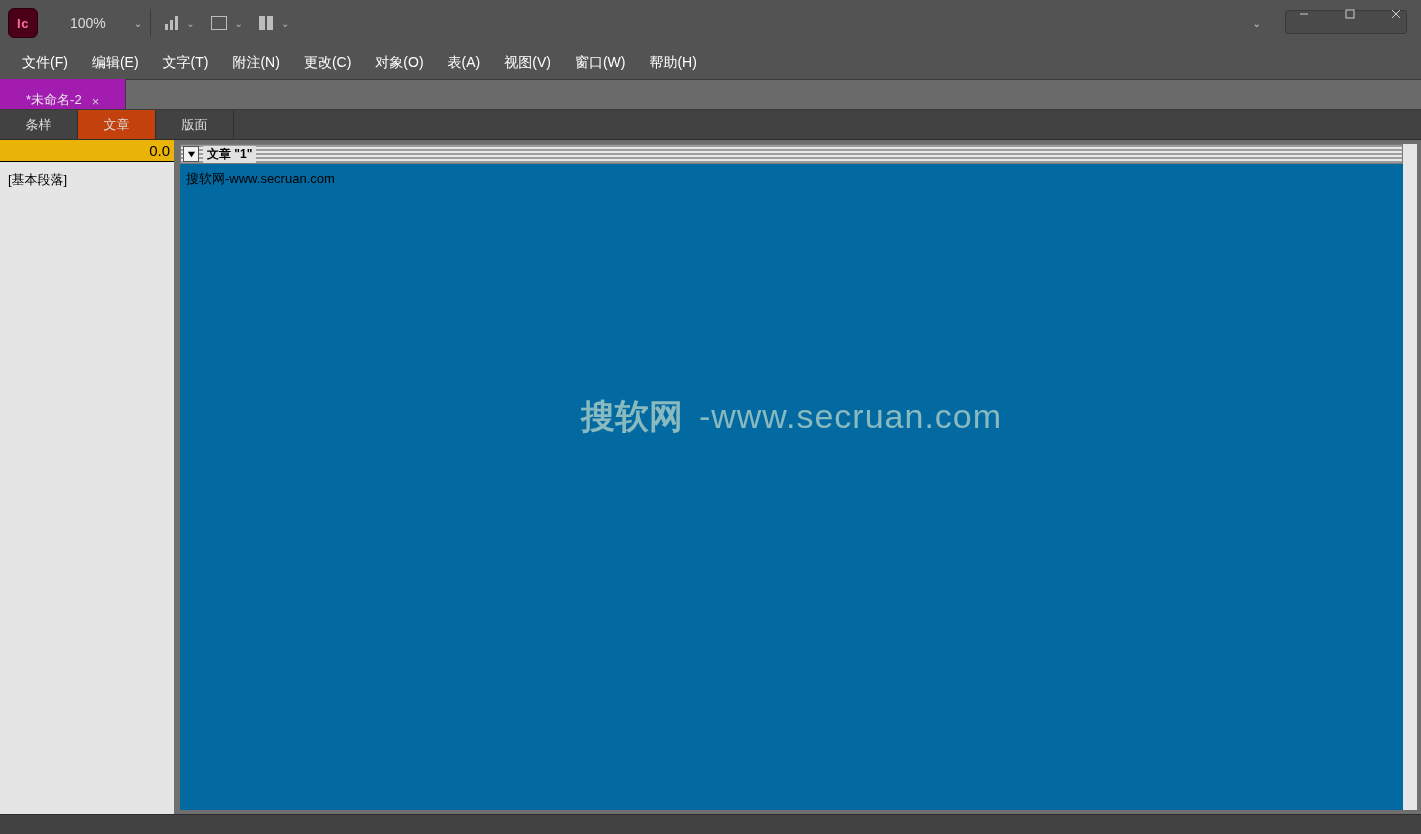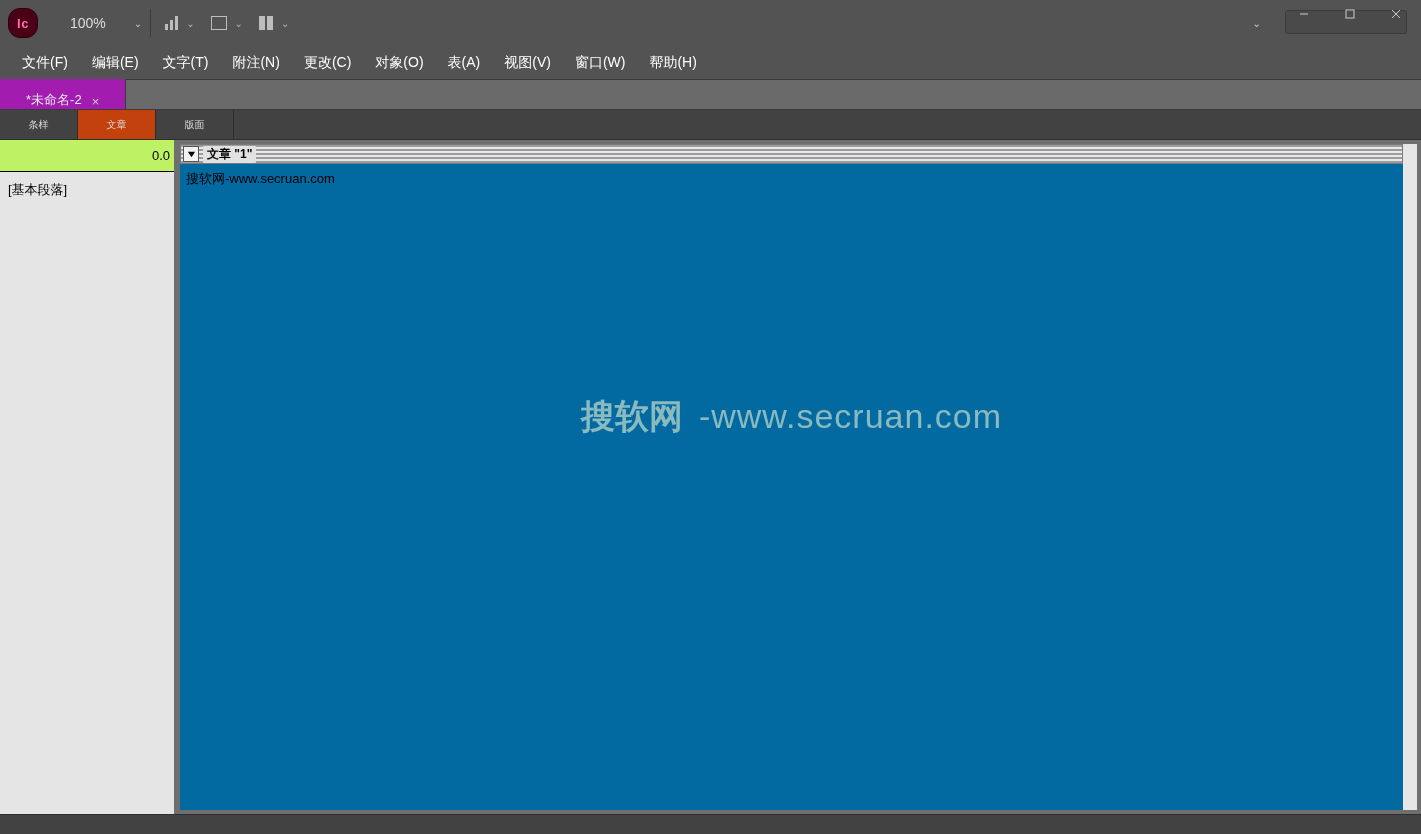--- a/index.html
+++ b/index.html
@@ -1,20 +1,20 @@
 <!DOCTYPE html>
 <html><head>
 <meta charset="utf-8">
 <style>
   html,body{margin:0;padding:0;width:1421px;height:834px;background:#595959;font-family:"Microsoft YaHei","PingFang SC",Arial,sans-serif;font-size:13px;color:#e8e8e8;overflow:hidden;user-select:none}
   *{box-sizing:border-box}
 
   
   .toolbar{height:46px;background:#535353;display:flex;align-items:center;padding-left:8px;position:relative}
-  .logo{width:30px;height:30px;border-radius:12px;background:#4b0017;display:flex;align-items:center;justify-content:center;margin-right:32px;border:1px solid #2a0010}
+  .logo{width:30px;height:30px;border-radius:6px;background:#4b0017;display:flex;align-items:center;justify-content:center;margin-right:32px;border:1px solid #2a0010}
   .logo span{font-weight:bold;color:#ff6fa7;font-size:13px;letter-spacing:.5px}
   .zoom{display:flex;align-items:center;color:#ddd;font-size:14px;}
   .chev{margin-left:28px;opacity:.8;font-size:10px}
   .sep{width:1px;height:28px;background:#3c3c3c;margin:0 8px}
   .tbtn{display:flex;align-items:center;height:28px;padding:0 6px;color:#ccc;margin-right:4px}
   .tbtn .chev{margin-left:8px}
   .ic-bars{display:inline-flex;gap:2px}
   .ic-bars i{display:block;width:3px;background:#bdbdbd}
   .ic-bars i:nth-child(1){height:6px;margin-top:8px}
   .ic-bars i:nth-child(2){height:10px;margin-top:4px}
@@ -35,27 +35,27 @@
   .menubar{height:34px;background:#535353;display:flex;align-items:center;padding-left:10px;border-bottom:1px solid #3a3a3a}
   .menu-item{padding:0 12px;height:100%;display:flex;align-items:center;color:#ffffff;font-size:14px}
 
   
   .doctabs{height:30px;background:#6a6a6a;display:flex;align-items:flex-end;border-bottom:1px solid #3a3a3a}
   .doctab{height:30px;background:#a21caf;display:flex;align-items:flex-end;padding:0 26px;color:#e8e8e8;font-size:13px;border-right:1px solid #3a3a3a}
   .doctab .x{margin-left:10px;font-size:13px;color:#ccc}
 
   
   .subtabs{height:30px;background:#424242;display:flex;border-bottom:1px solid #2e2e2e}
-  .subtab{width:78px;display:flex;align-items:center;justify-content:center;color:#ddd;font-size:10px;border-right:1px solid #2e2e2e}
+  .subtab{width:78px;display:flex;align-items:center;justify-content:center;color:#ddd;font-size:13px;border-right:1px solid #2e2e2e}
   .subtab.active{background:#c2410c}
 
   
   .content{display:flex;height:calc(834px - 46px - 34px - 30px - 30px - 20px);background:#6f6f6f}
   .panel-left{width:180px;background:#fff;display:flex;flex-direction:column;border-right:6px solid #6f6f6f}
-  .panel-left-ruler{height:32px;background:#bef264;display:flex;justify-content:flex-end;align-items:center;border-bottom:1px solid #000;padding-right:4px;color:#000;font-size:13px}
+  .panel-left-ruler{height:22px;background:#eab308;display:flex;justify-content:flex-end;align-items:center;border-bottom:1px solid #000;padding-right:4px;color:#000;font-size:15px}
   .panel-left-body{flex:1;background:#e5e5e5;padding:8px 8px;color:#000}
   .panel-left-body .row{display:flex;align-items:center;font-size:13px;height:20px}
   .panel-left-body .row-wrap{position:relative}
   .panel-right{flex:1;background:#fff;display:flex;flex-direction:column}
 
   .story-header{height:20px;display:flex;align-items:center;background:repeating-linear-gradient(0deg,#9c9c9c 0,#9c9c9c 2px,#e8e8e8 2px,#e8e8e8 4px);border:1px solid #7a7a7a}
   .story-header .tri{width:16px;height:16px;background:#f2f2f2;border:1px solid #555;display:flex;align-items:center;justify-content:center;margin:0 4px 0 2px}
   .story-header .tri svg{width:9px;height:9px}
   .story-header .lbl{font-weight:bold;color:#000;background:#e2e2e2;padding:0 4px;font-size:12px;border-radius:1px}
 

